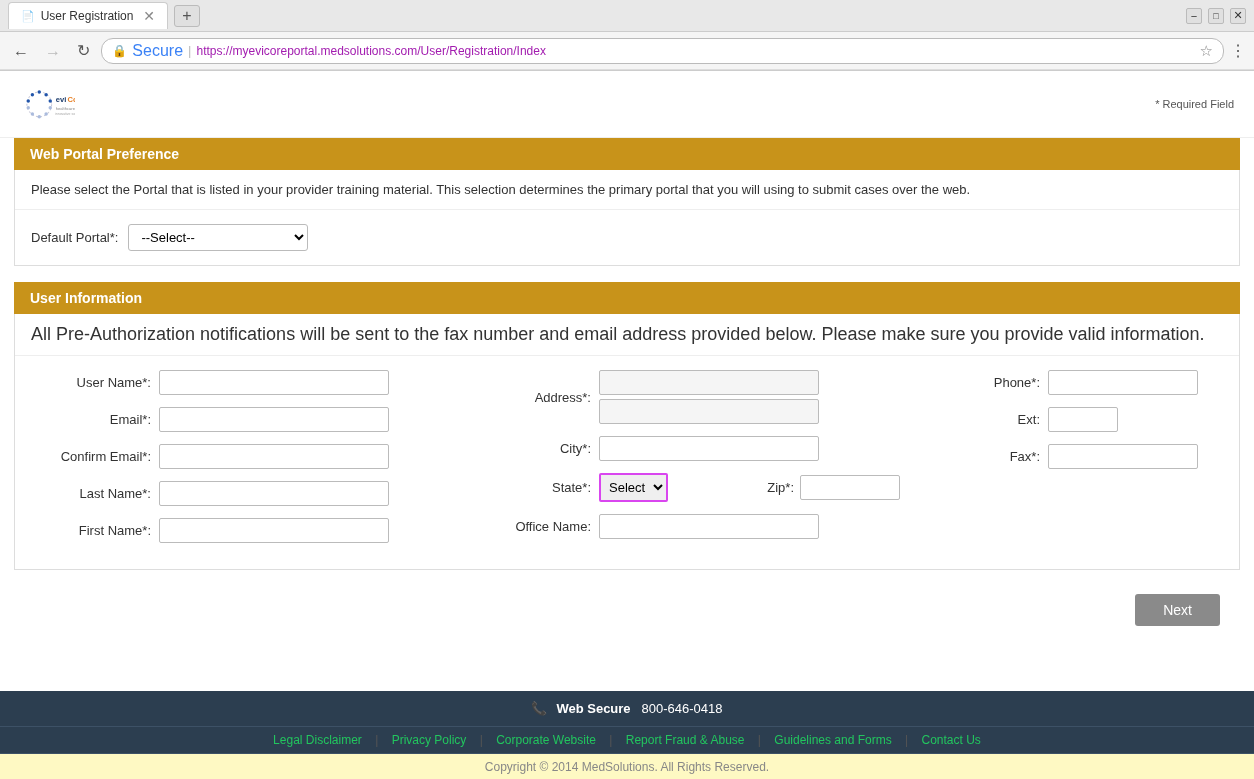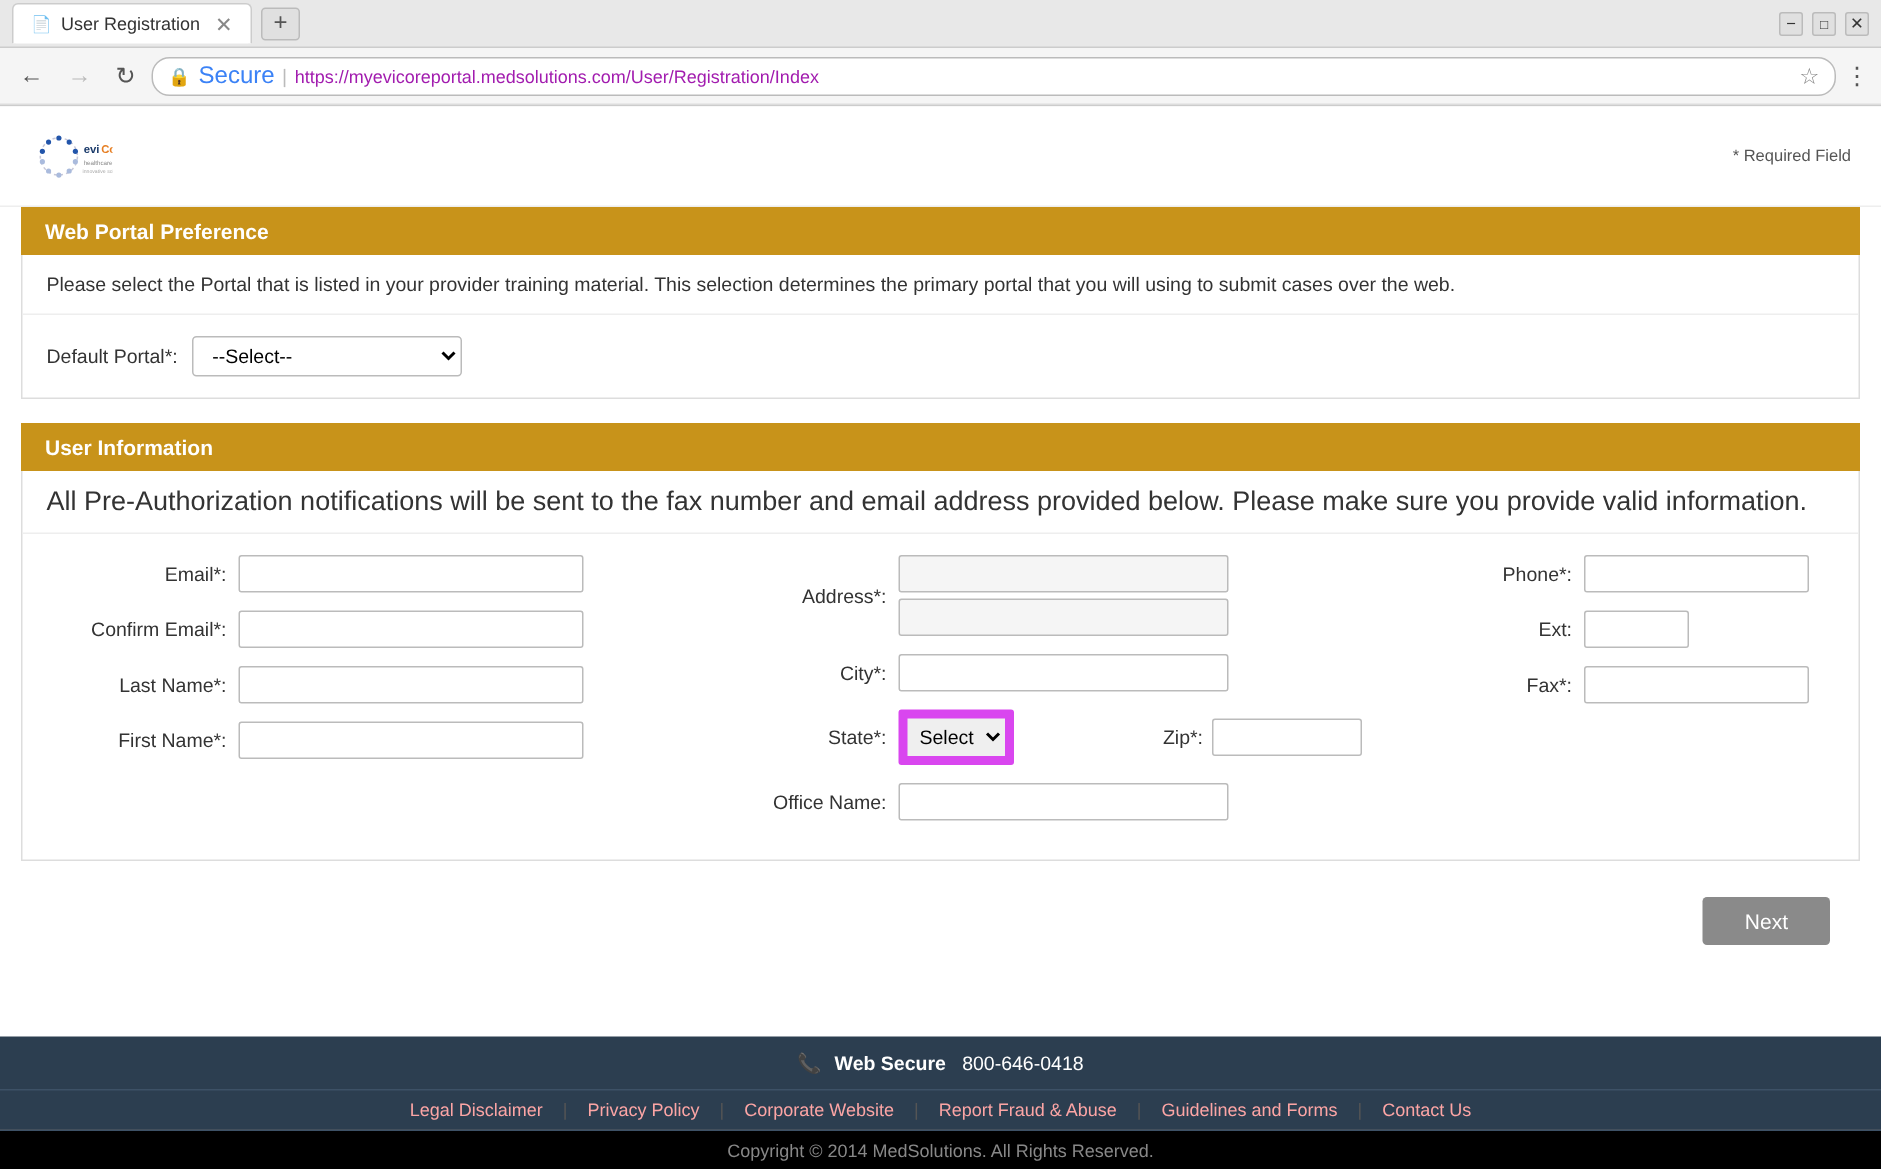--- a/index.html
+++ b/index.html
@@ -185,21 +185,21 @@
     .input-fax { width: 150px; }
     .input-office { width: 220px; }
     .state-zip-row {
       display: flex;
       align-items: center;
       gap: 6px;
     }
     .state-zip-row select {
       padding: 4px 4px;
       font-size: 13px;
-      border: 6px solid #d946ef;
+      border: 2px solid #d946ef;
       border-radius: 2px;
     }
     .address-inputs {
       display: flex;
       flex-direction: column;
       gap: 4px;
     }
     .address-inputs input {
       width: 220px;
       border: 1px solid #bbb;
@@ -235,27 +235,27 @@
     }
     .footer-links {
       background: #2c3e50;
       color: #aaa;
       text-align: center;
       padding: 6px 10px;
       font-size: 12px;
       border-top: 1px solid #3d5166;
     }
     .footer-links a {
-      color: #fca5a5;
+      color: #22c55e;
       text-decoration: none;
       margin: 0 8px;
     }
     .footer-links .sep { color: #555; margin: 0 2px; }
     .footer-copyright {
-      background: #000000;
+      background: #fef9c3;
       color: #888;
       text-align: center;
       padding: 6px 10px;
       font-size: 12px;
       border-top: 1px solid #3d5166;
     }
 
     
     .logo-svg-wrapper {
       display: flex;
@@ -346,20 +346,24 @@
     <div>
       <div class="section-header">
         <span>User Information</span>
       </div>
       <div class="section-body">
         <div class="user-info-instruction">All Pre-Authorization notifications will be sent to the fax number and email address provided below. Please make sure you provide valid information.</div>
 
         <div class="form-grid">
 
           <div class="form-col-left">
+            <div class="form-row">
+              <label>User Name*:</label>
+              <input type="text" class="input-full" style="">
+            </div>
             <div class="form-row">
               <label>Email*:</label>
               <input type="text" class="input-full" style="">
             </div>
             <div class="form-row">
               <label>Confirm Email*:</label>
               <input type="text" class="input-full" style="">
             </div>
             <div class="form-row">
               <label>Last Name*:</label>

